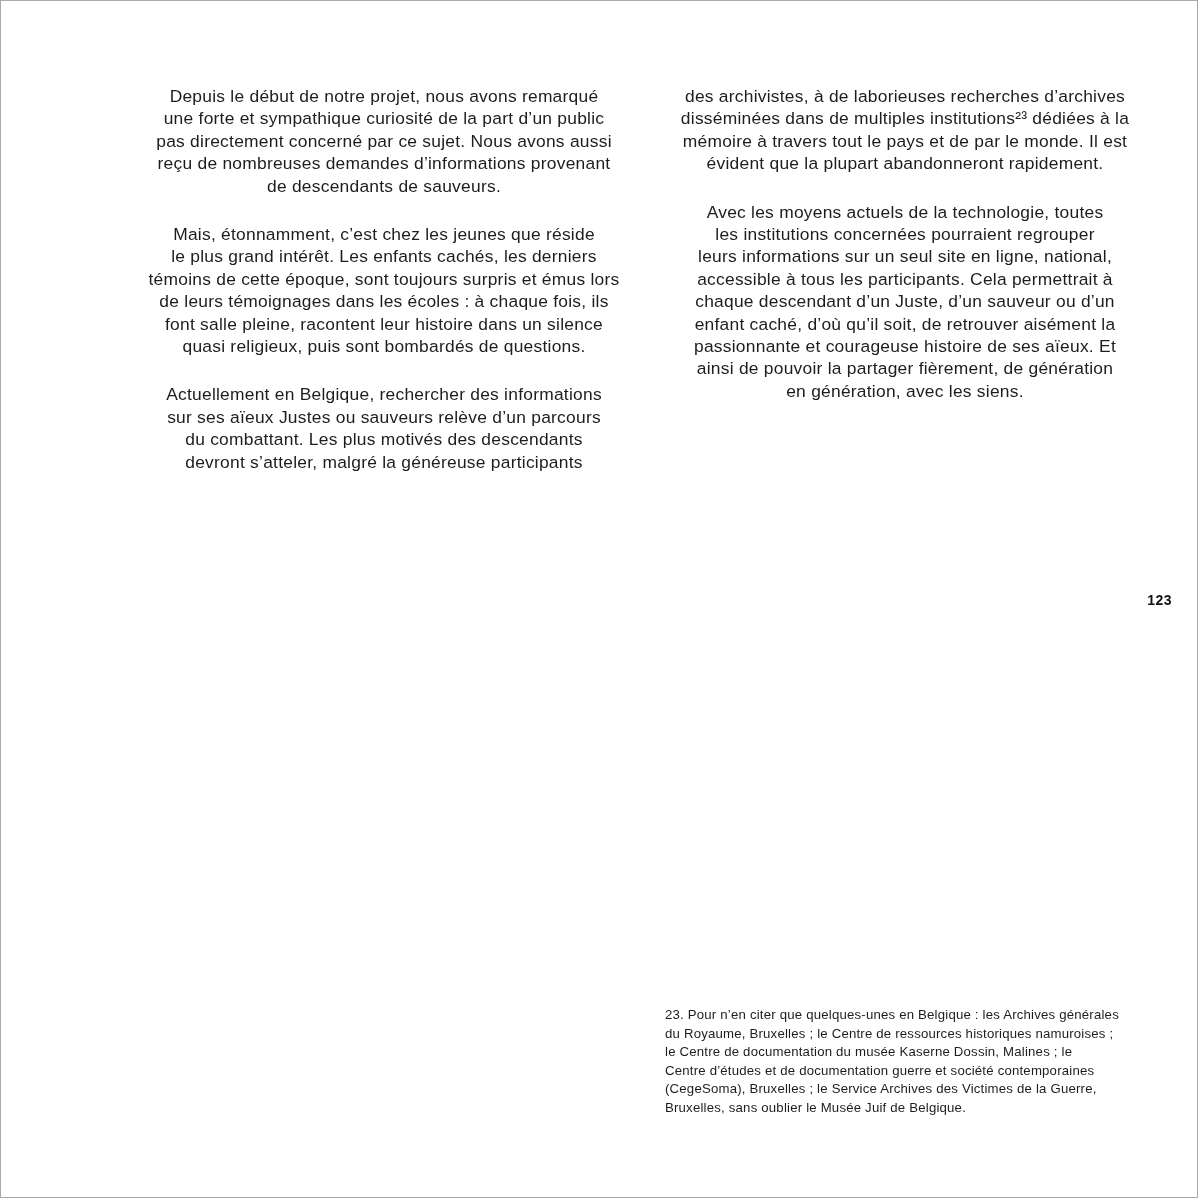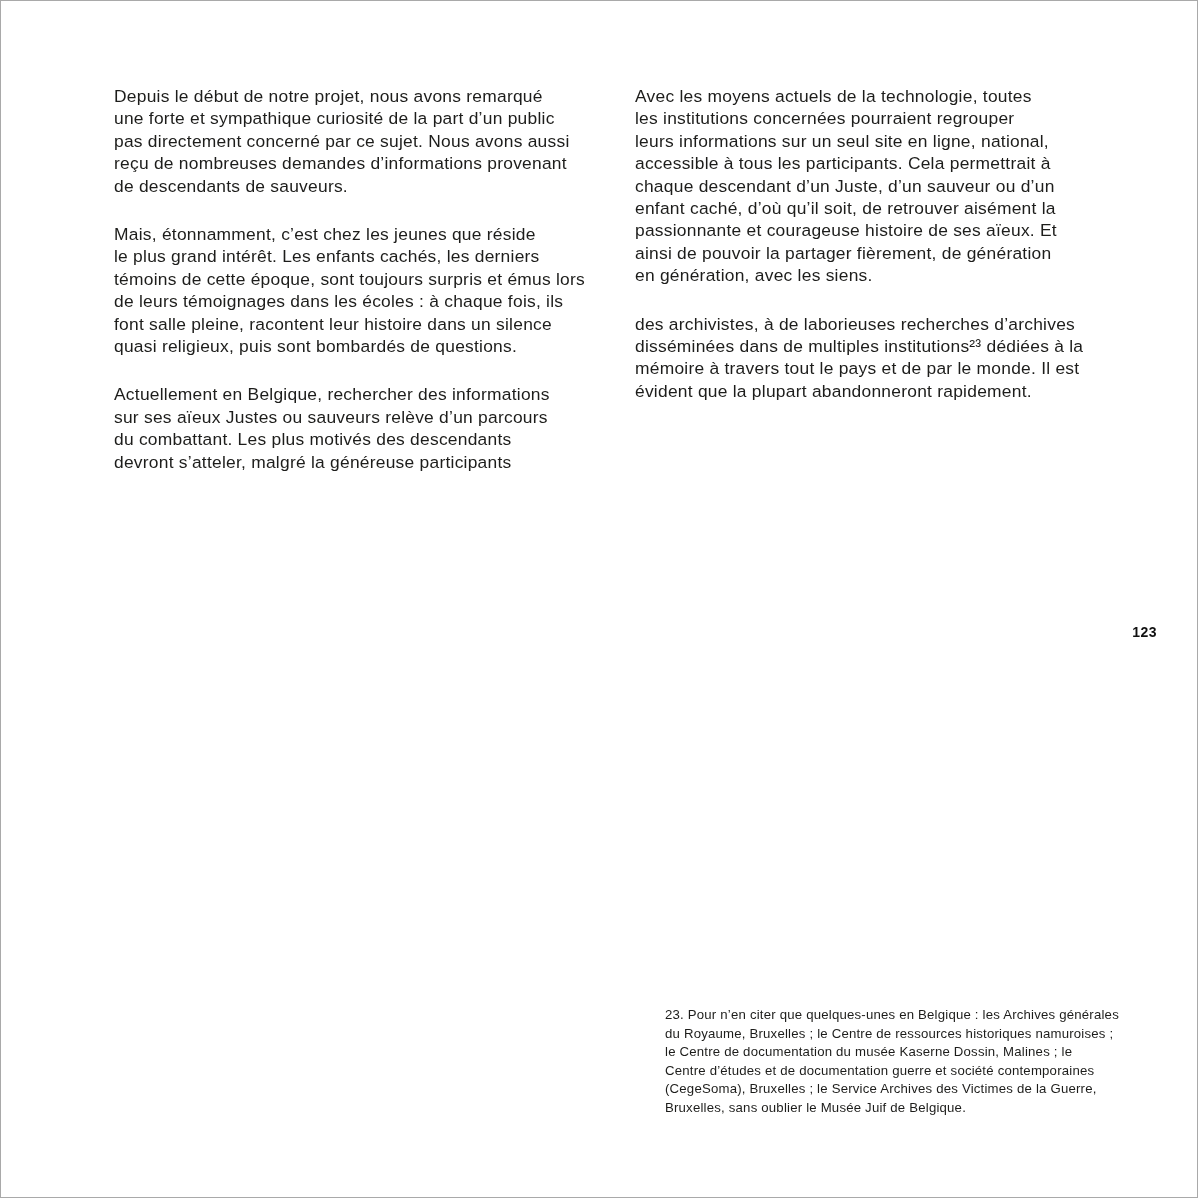--- a/index.html
+++ b/index.html
@@ -14,40 +14,40 @@
     box-sizing: border-box;
     border: 1px solid #a9a9a9;
     background: #ffffff;
     font-family: "Liberation Sans", "DejaVu Sans", sans-serif;
     color: #1d1d1b;
     overflow: hidden;
   }
   .text-column {
     position: absolute;
     top: 84px;
+    text-align: center;
   }
   .text-column p {
     margin: 0 0 26px 0;
     font-size: 17.4px;
     line-height: 22.4px;
     letter-spacing: 0.25px;
     white-space: pre-line;
     font-weight: 400;
   }
   .col-left  { left: 113px; width: 540px; }
   .col-right { left: 634px; width: 540px; }
   .page-number {
     position: absolute;
     top: 591px;
-    right: 40px;
+    right: 25px;
     font-size: 14px;
     font-weight: 700;
     letter-spacing: 0.5px;
     color: #111111;
-    margin-top: 32px;
   }
   .footnote {
     position: absolute;
     left: 664px;
     top: 1005px;
     width: 500px;
     font-size: 13.2px;
     line-height: 18.6px;
     letter-spacing: 0.2px;
     white-space: pre-line;
@@ -71,33 +71,33 @@
 de leurs témoignages dans les écoles : à chaque fois, ils
 font salle pleine, racontent leur histoire dans un silence
 quasi religieux, puis sont bombardés de questions.</p>
     <p>Actuellement en Belgique, rechercher des informations
 sur ses aïeux Justes ou sauveurs relève d’un parcours
 du combattant. Les plus motivés des descendants
 devront s’atteler, malgré la généreuse participants</p>
   </div>
 
   <div class="text-column col-right">
+    <p>des archivistes, à de laborieuses recherches d’archives
+disséminées dans de multiples institutions²³ dédiées à la
+mémoire à travers tout le pays et de par le monde. Il est
+évident que la plupart abandonneront rapidement.</p>
     <p>Avec les moyens actuels de la technologie, toutes
 les institutions concernées pourraient regrouper
 leurs informations sur un seul site en ligne, national,
 accessible à tous les participants. Cela permettrait à
 chaque descendant d’un Juste, d’un sauveur ou d’un
 enfant caché, d’où qu’il soit, de retrouver aisément la
 passionnante et courageuse histoire de ses aïeux. Et
 ainsi de pouvoir la partager fièrement, de génération
 en génération, avec les siens.</p>
-    <p>des archivistes, à de laborieuses recherches d’archives
-disséminées dans de multiples institutions²³ dédiées à la
-mémoire à travers tout le pays et de par le monde. Il est
-évident que la plupart abandonneront rapidement.</p>
   </div>
 
   <div class="page-number">123</div>
 
   <div class="footnote">23. Pour n’en citer que quelques-unes en Belgique : les Archives générales
 du Royaume, Bruxelles ; le Centre de ressources historiques namuroises ;
 le Centre de documentation du musée Kaserne Dossin, Malines ; le
 Centre d’études et de documentation guerre et société contemporaines
 (CegeSoma), Bruxelles ; le Service Archives des Victimes de la Guerre,
 Bruxelles, sans oublier le Musée Juif de Belgique.</div>

